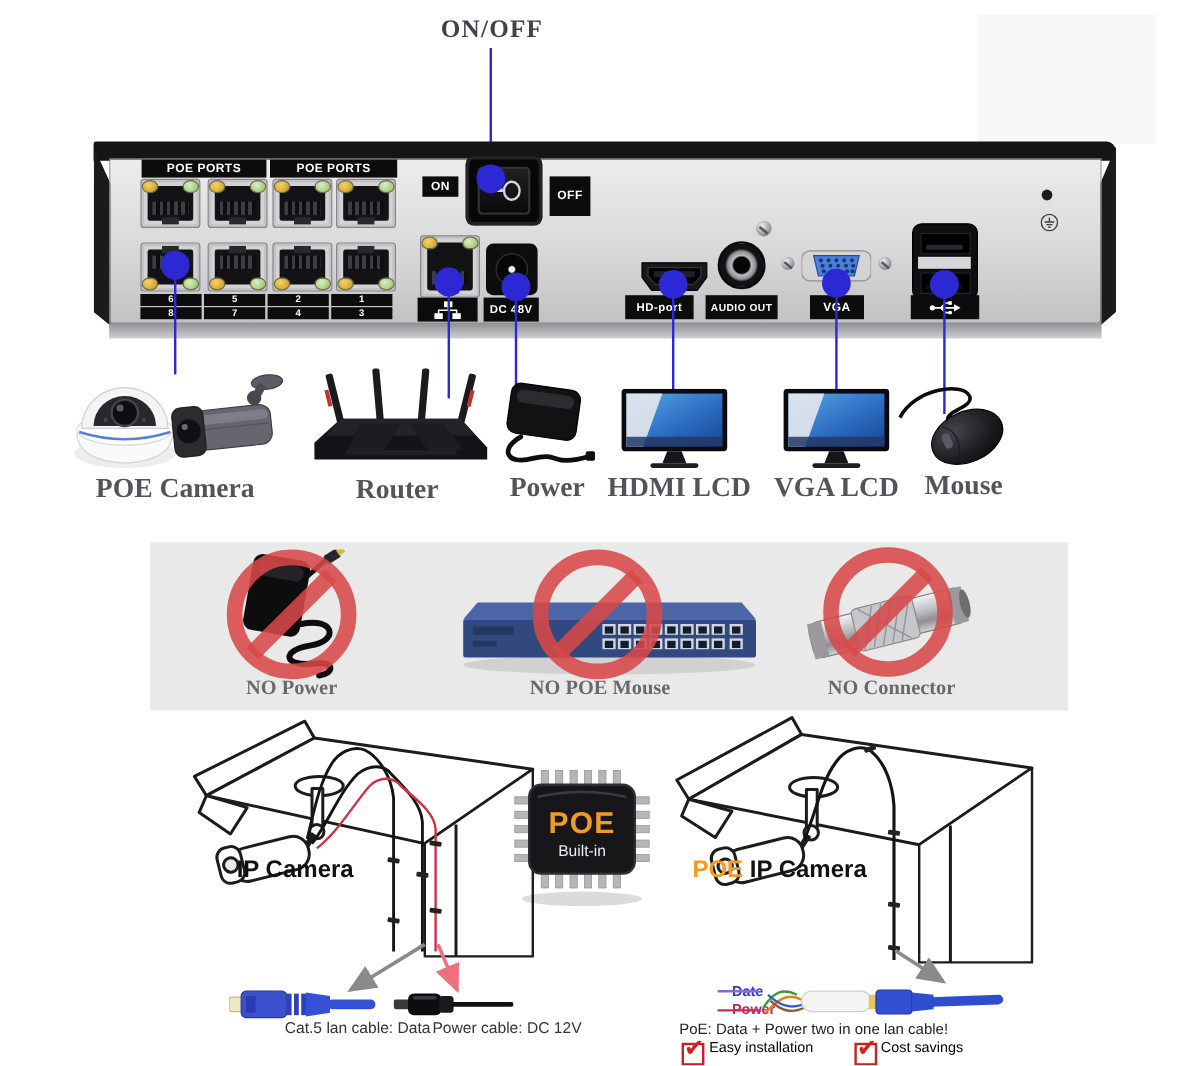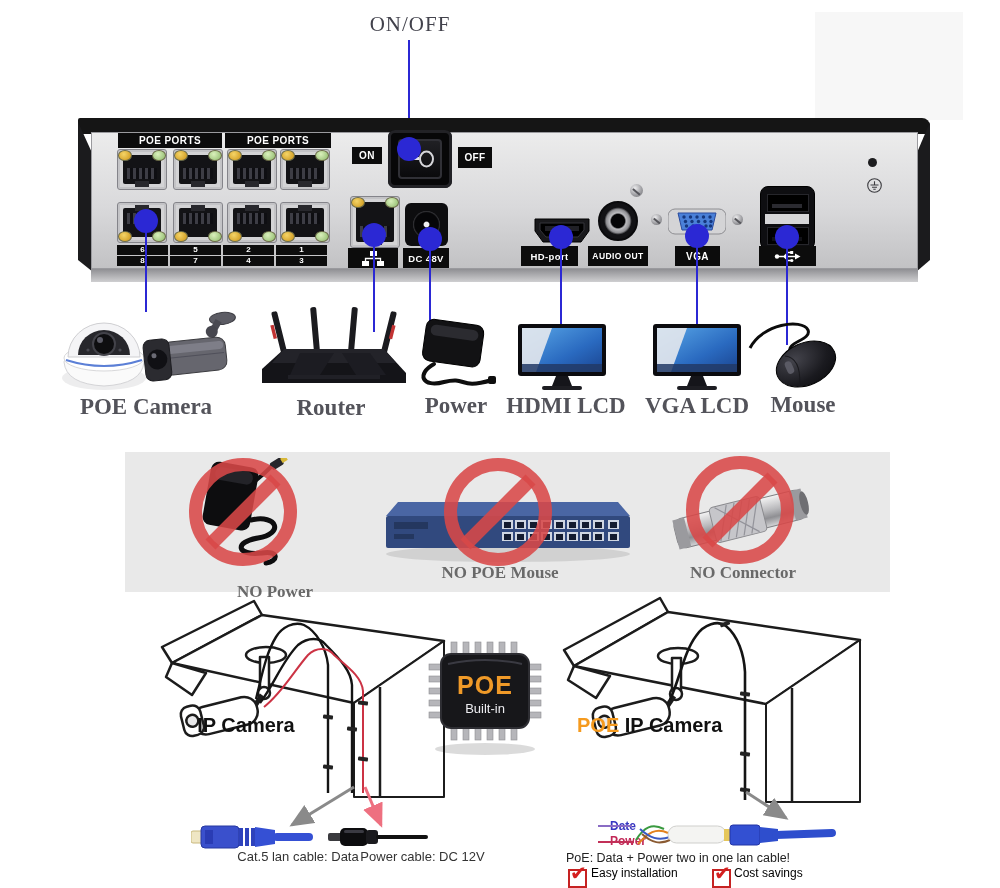--- a/index.html
+++ b/index.html
@@ -1,20 +1,20 @@
 <!DOCTYPE html>
 <html><head>
 <meta charset="utf-8">
 <style>
   html,body{margin:0;padding:0;background:#fff;}
   #stage{position:relative;width:1000px;height:888px;background:#fff;overflow:hidden;
          font-family:"Liberation Sans","DejaVu Sans",sans-serif;}
   .abs{position:absolute;}
   
-  .big-title{font-family:"Liberation Serif","DejaVu Serif",serif;font-weight:normal;
+  .big-title{font-family:"Liberation Serif","DejaVu Serif",serif;font-weight:bold;
              font-size:21px;color:#42424c;letter-spacing:1px;text-align:center;}
   .vline{position:absolute;width:2px;background:#2b28d4;}
   .bdot{position:absolute;width:24px;height:24px;border-radius:50%;background:#2b28d4;z-index:6;}
   
   .panel{position:absolute;left:78px;top:118px;width:852px;height:164px;}
   .p-topbar{position:absolute;left:0;top:0;width:852px;height:16px;background:#151515;border-radius:2px 8px 0 0;}
   .p-face{position:absolute;left:13px;top:14px;right:12px;bottom:13px;
           background:linear-gradient(180deg,#ececec 0%,#d9d9db 55%,#c2c2c4 100%);
           border:1px solid #9a9a9e;}
   .p-left{position:absolute;left:0;top:4px;width:15px;height:150px;background:#1b1b1d;
@@ -179,21 +179,21 @@
     <div class="numcell" style="left:145px;top:138px;">4</div>
     <div class="numcell" style="left:198px;top:138px;">3</div>
 
     <div class="plabel" style="left:274px;top:29px;width:30px;height:17px;">ON</div>
     <div class="sw-out">
       <div class="sw-rock">
           <div class="sw-dash"></div>
           <div class="sw-o"></div>
         </div>
     </div>
-    <div class="plabel" style="left:380px;top:29px;width:34px;height:21px;">OFF</div>
+    <div class="plabel" style="left:380px;top:29px;width:34px;height:33px;">OFF</div>
 
     <div class="port r2" style="left:272px;top:78px;width:48px;height:50px;">
       <div class="jack">
           <div class="teeth" style="top:auto;bottom:5px;"></div>
         </div>
         <div class="notch" style="top:auto;bottom:2px;"></div>
       <div class="led y" style="bottom:auto;top:0;"></div>
         <div class="led g" style="bottom:auto;top:0;"></div>
     </div>
     <div class="plabel" style="left:270px;top:130px;width:50px;height:20px;">
@@ -454,21 +454,21 @@
           <line x1="80" y1="58" x2="94" y2="24"></line>
           <line x1="50" y1="24" x2="88" y2="58"></line>
       </g>
       <ellipse cx="138" cy="41" rx="4" ry="12" fill="#6e6e72"></ellipse>
     </g>
   </svg>
 
   <div class="ban" style="left:189px;top:458px;"></div>
   <div class="ban" style="left:444px;top:458px;"></div>
   <div class="ban" style="left:686px;top:456px;"></div>
-  <div class="ban-label" style="left:173px;top:582px;width:140px;text-align:right;">NO Power</div>
+  <div class="ban-label" style="left:173px;top:563px;width:140px;">NO Power</div>
   <div class="ban-label" style="left:418px;top:563px;width:164px;">NO POE Mouse</div>
   <div class="ban-label" style="left:661px;top:563px;width:164px;">NO Connector</div>
 
   <svg class="abs" style="left:158px;top:597px;" width="290" height="202" viewBox="0 0 290 202">
     <g stroke="#1c1c1c" stroke-width="2.5" fill="#fff" stroke-linejoin="round">
       <polygon points="4,50 96,4 104,18 14,66"></polygon>
       <polygon points="14,66 104,18 286,44 196,106"></polygon>
       <polygon points="14,66 48,76 34,98 8,80"></polygon>
       <polygon points="196,106 286,44 286,200 196,200" stroke-width="2"></polygon>
       <line x1="222" y1="90" x2="222" y2="200"></line>

